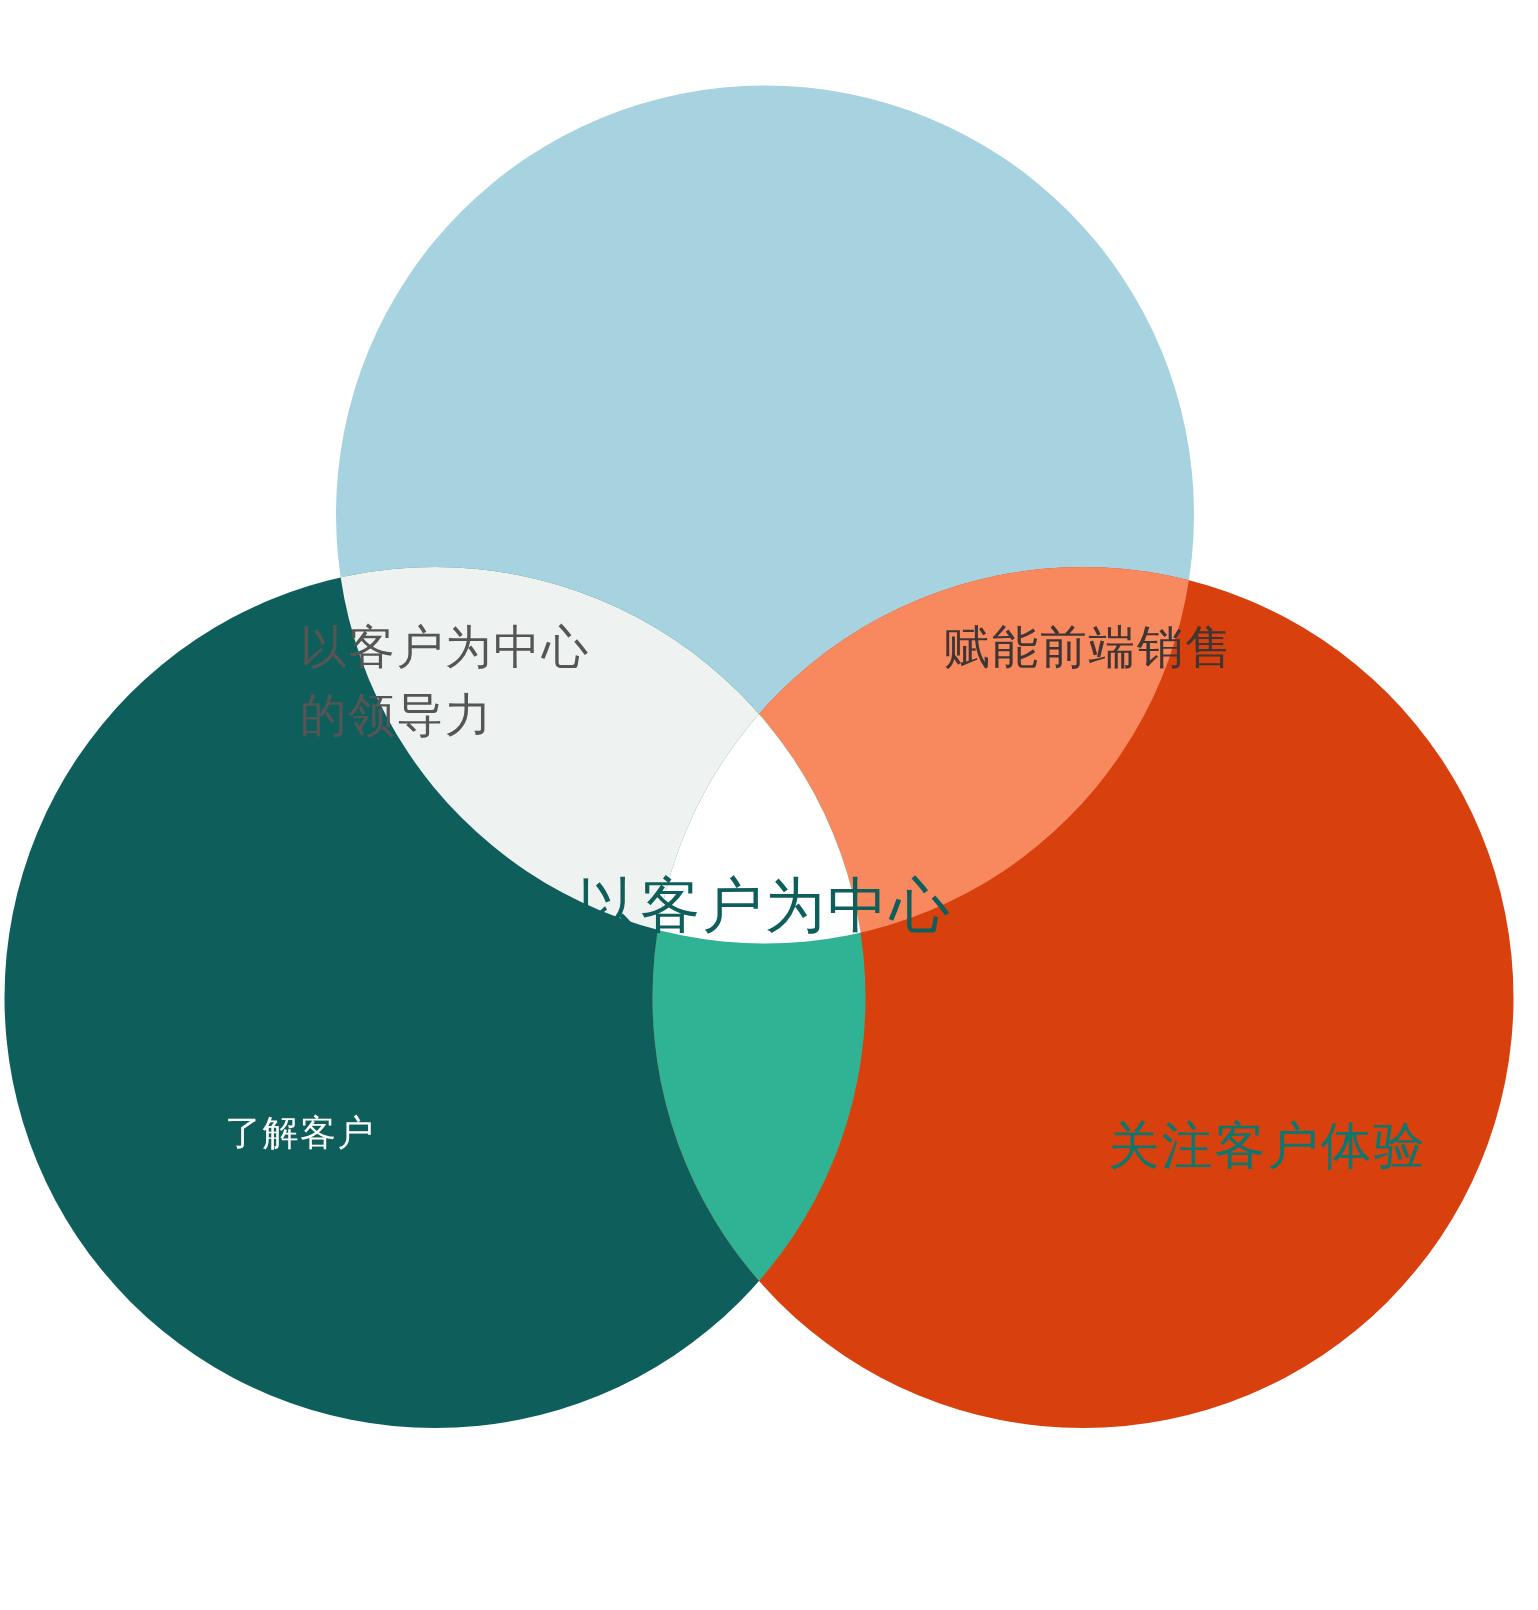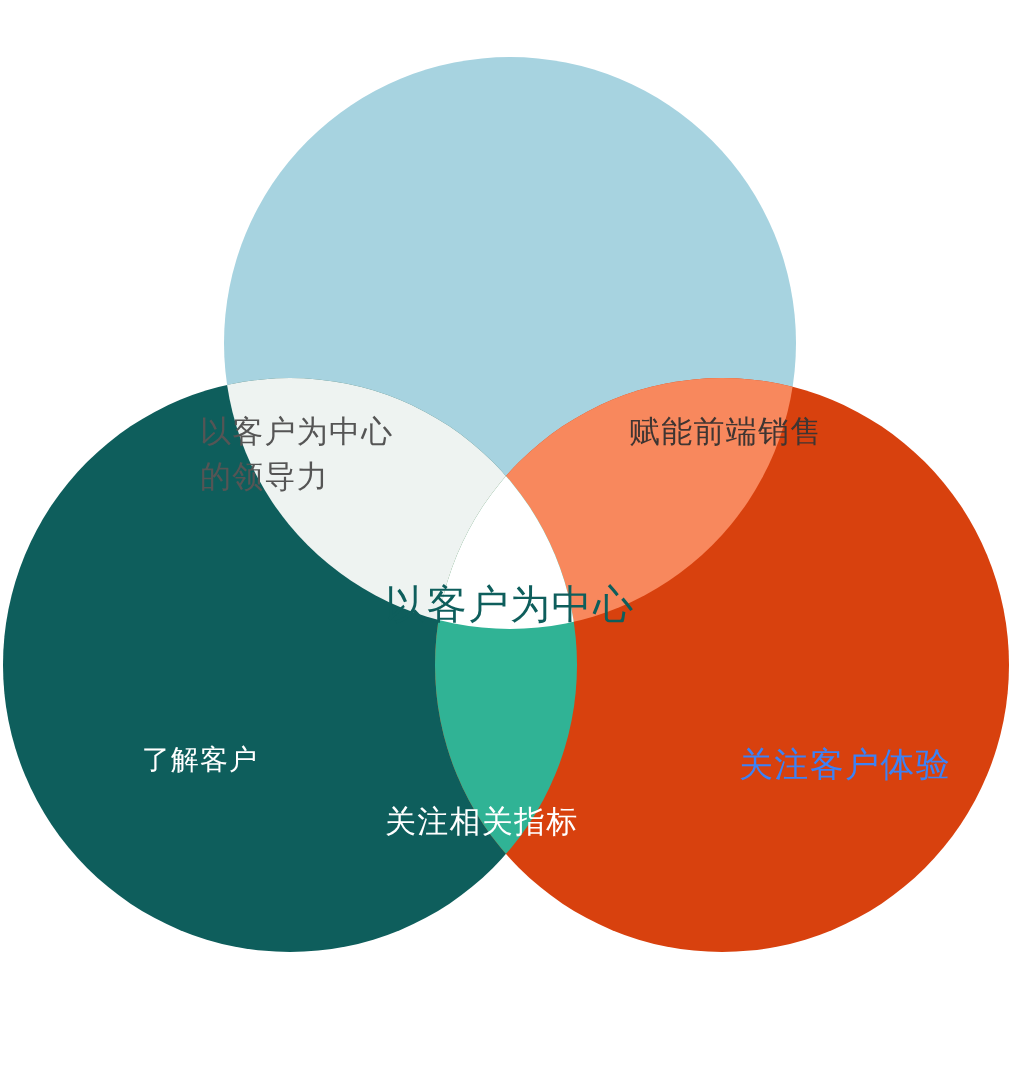--- a/index.html
+++ b/index.html
@@ -40,22 +40,23 @@
     left: 260px;
     top: 213px;
     width: 500px;
     font-size: 34px;
     color: #4a4a4a;
   }
   .lbl-left-circle {
     left: 70px;
     top: 742px;
     width: 260px;
-    font-size: 28px;
+    font-size: 24px;
     color: #ffffff;
+    font-family: Liberation Mono, monospace;
   }
   .lbl-right-circle {
     left: 705px;
     top: 742px;
     width: 280px;
     font-size: 34px;
     color: #fdf3ee;
   }
   .lbl-overlap-left {
     left: 200px;
@@ -133,17 +134,16 @@
 
   <div class="venn-label lbl-overlap-left" style="color: rgb(85, 85, 85);">以客户为中心
 的领导力</div>
 
   <div class="venn-label lbl-overlap-right" style="color: rgb(63, 53, 50);">赋能前端销售</div>
 
   <div class="venn-label lbl-center" style="color: rgb(14, 94, 92);">以客户为中心</div>
 
   <div class="venn-label lbl-left-circle" style="color: rgb(255, 255, 255);">了解客户</div>
 
-  <div class="venn-label lbl-right-circle" style="color: #3b82f6;">关注客户体验</div>
+  <div class="venn-label lbl-right-circle" style="color: #0f766e;">关注客户体验</div>
 
-  <div class="venn-label lbl-overlap-bottom" style="color: rgb(255, 255, 255);">关注相关指标</div>
 
 </div>
 
 </body></html>

